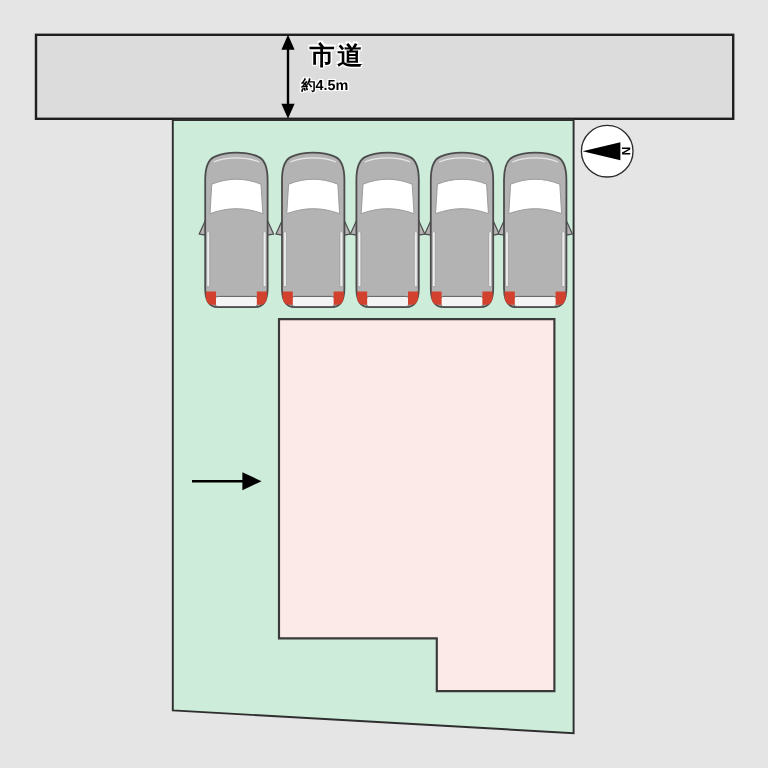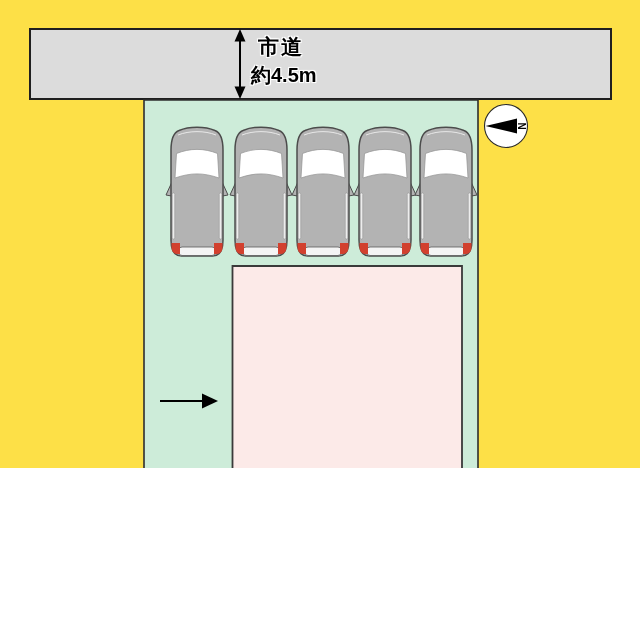--- a/index.html
+++ b/index.html
@@ -1,37 +1,37 @@
 <!DOCTYPE html>
 <html><head>
 <meta charset="utf-8">
 <style>
   html,body{margin:0;padding:0;background:#ffffff;}
   #canvas{
-    position:relative;width:640px;height:468px;background:#fde047;
+    position:relative;width:640px;height:640px;background:#e5e5e5;
     overflow:hidden;font-family:"Liberation Sans",sans-serif;
   }
   
   .road{
     position:absolute;left:29px;top:28px;width:583px;height:72px;
     background:#dcdcdc;border:2px solid #1f1f1f;box-sizing:border-box;
   }
   
   .plan-svg{position:absolute;left:0;top:0;width:640px;height:640px;}
   
   .halo{
     text-shadow:-1px -1px 0 #fff,1px -1px 0 #fff,-1px 1px 0 #fff,
                  1px 1px 0 #fff,0 0 3px #fff;
   }
   .road-name{
     position:absolute;left:258px;top:36px;font-size:21px;font-weight:bold;
     color:#000;letter-spacing:2px;line-height:1;white-space:nowrap;
   }
   .road-width{
-    position:absolute;left:251px;top:65px;font-size:20px;font-weight:bold;
+    position:absolute;left:251px;top:65px;font-size:12px;font-weight:bold;
     color:#000;line-height:1;white-space:nowrap;
   }
   .watermark{
     position:absolute;left:293px;top:20px;font-size:55px;font-weight:bold;
     color:#7a7a7a;line-height:1.15;letter-spacing:0px;white-space:nowrap;
   }
 </style>
 </head>
 <body>
 

